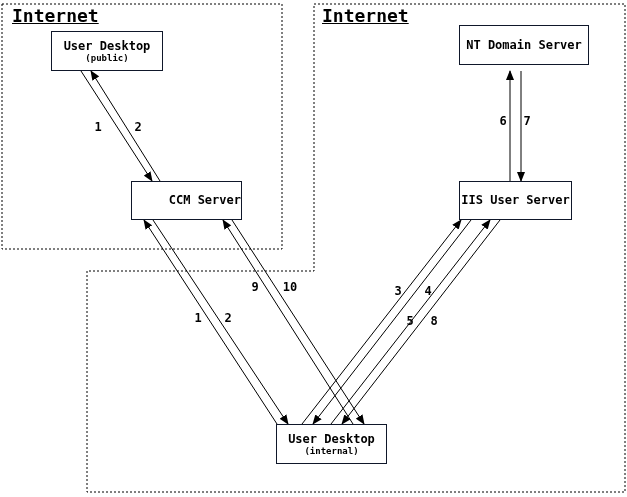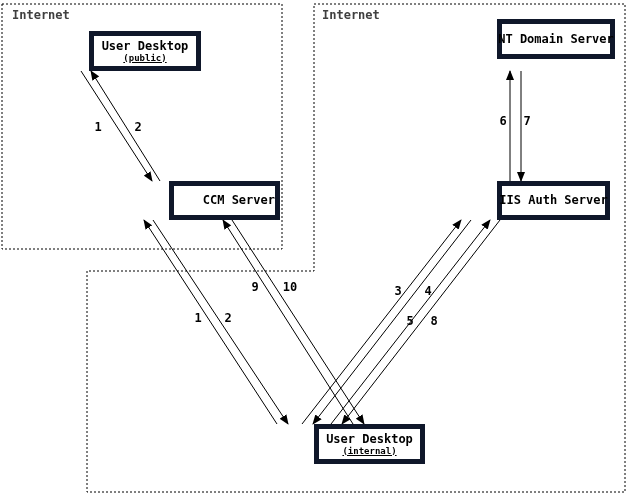--- a/index.html
+++ b/index.html
@@ -31,52 +31,51 @@
     stroke-dasharray: 2 2;
   }
   svg.diagram text.edge-label {
     font-family: "DejaVu Sans Mono", "Liberation Mono", monospace;
     font-size: 12px;
     font-weight: bold;
     fill: #000000;
   }
   .region-label {
     position: absolute;
-    font-size: 12px;
+    font-size: 18px;
     font-weight: bold;
-    color: #404040;
+    color: #000000;
     white-space: nowrap;
     line-height: 13px;
+    text-decoration: underline;
   }
   .node {
     position: absolute;
     box-sizing: border-box;
-    border: 5px solid #0f172a;
+    border: 1px solid #0f172a;
     background: #ffffff;
     display: flex;
     flex-direction: column;
     align-items: center;
     justify-content: center;
     text-align: center;
-    margin-left: 38px;
   }
   .node-title {
     font-size: 12px;
     font-weight: bold;
     color: #000000;
     white-space: nowrap;
     line-height: 13px;
   }
   .node-subtitle {
     font-size: 9px;
     font-weight: bold;
     color: #000000;
     white-space: nowrap;
     line-height: 10px;
-    text-decoration: underline;
   }
   .node-subtitle:empty {
     display: none;
   }
 </style>
 </head>
 <body>
 
 <div class="stage">
 
@@ -127,27 +126,27 @@
   <div class="node" style="left: 51px; top: 31px; width: 112px; height: 40px;">
     <div class="node-title">User Desktop</div>
     <div class="node-subtitle">(public)</div>
   </div>
 
   <div class="node" style="left: 131px; top: 181px; width: 111px; height: 39px; align-items: flex-end;">
     <div class="node-title">CCM Server</div>
 
   </div>
 
-  <div class="node" style="left: 459px; top: 19px; width: 118px; height: 40px;">
+  <div class="node" style="left: 459px; top: 25px; width: 130px; height: 40px;">
     <div class="node-title">NT Domain Server</div>
 
   </div>
 
   <div class="node" style="left: 459px; top: 181px; width: 113px; height: 39px;">
-    <div class="node-title">IIS Auth Server</div>
+    <div class="node-title">IIS User Server</div>
 
   </div>
 
   <div class="node" style="left: 276px; top: 424px; width: 111px; height: 40px;">
     <div class="node-title">User Desktop</div>
     <div class="node-subtitle">(internal)</div>
   </div>
 
 </div>
 

